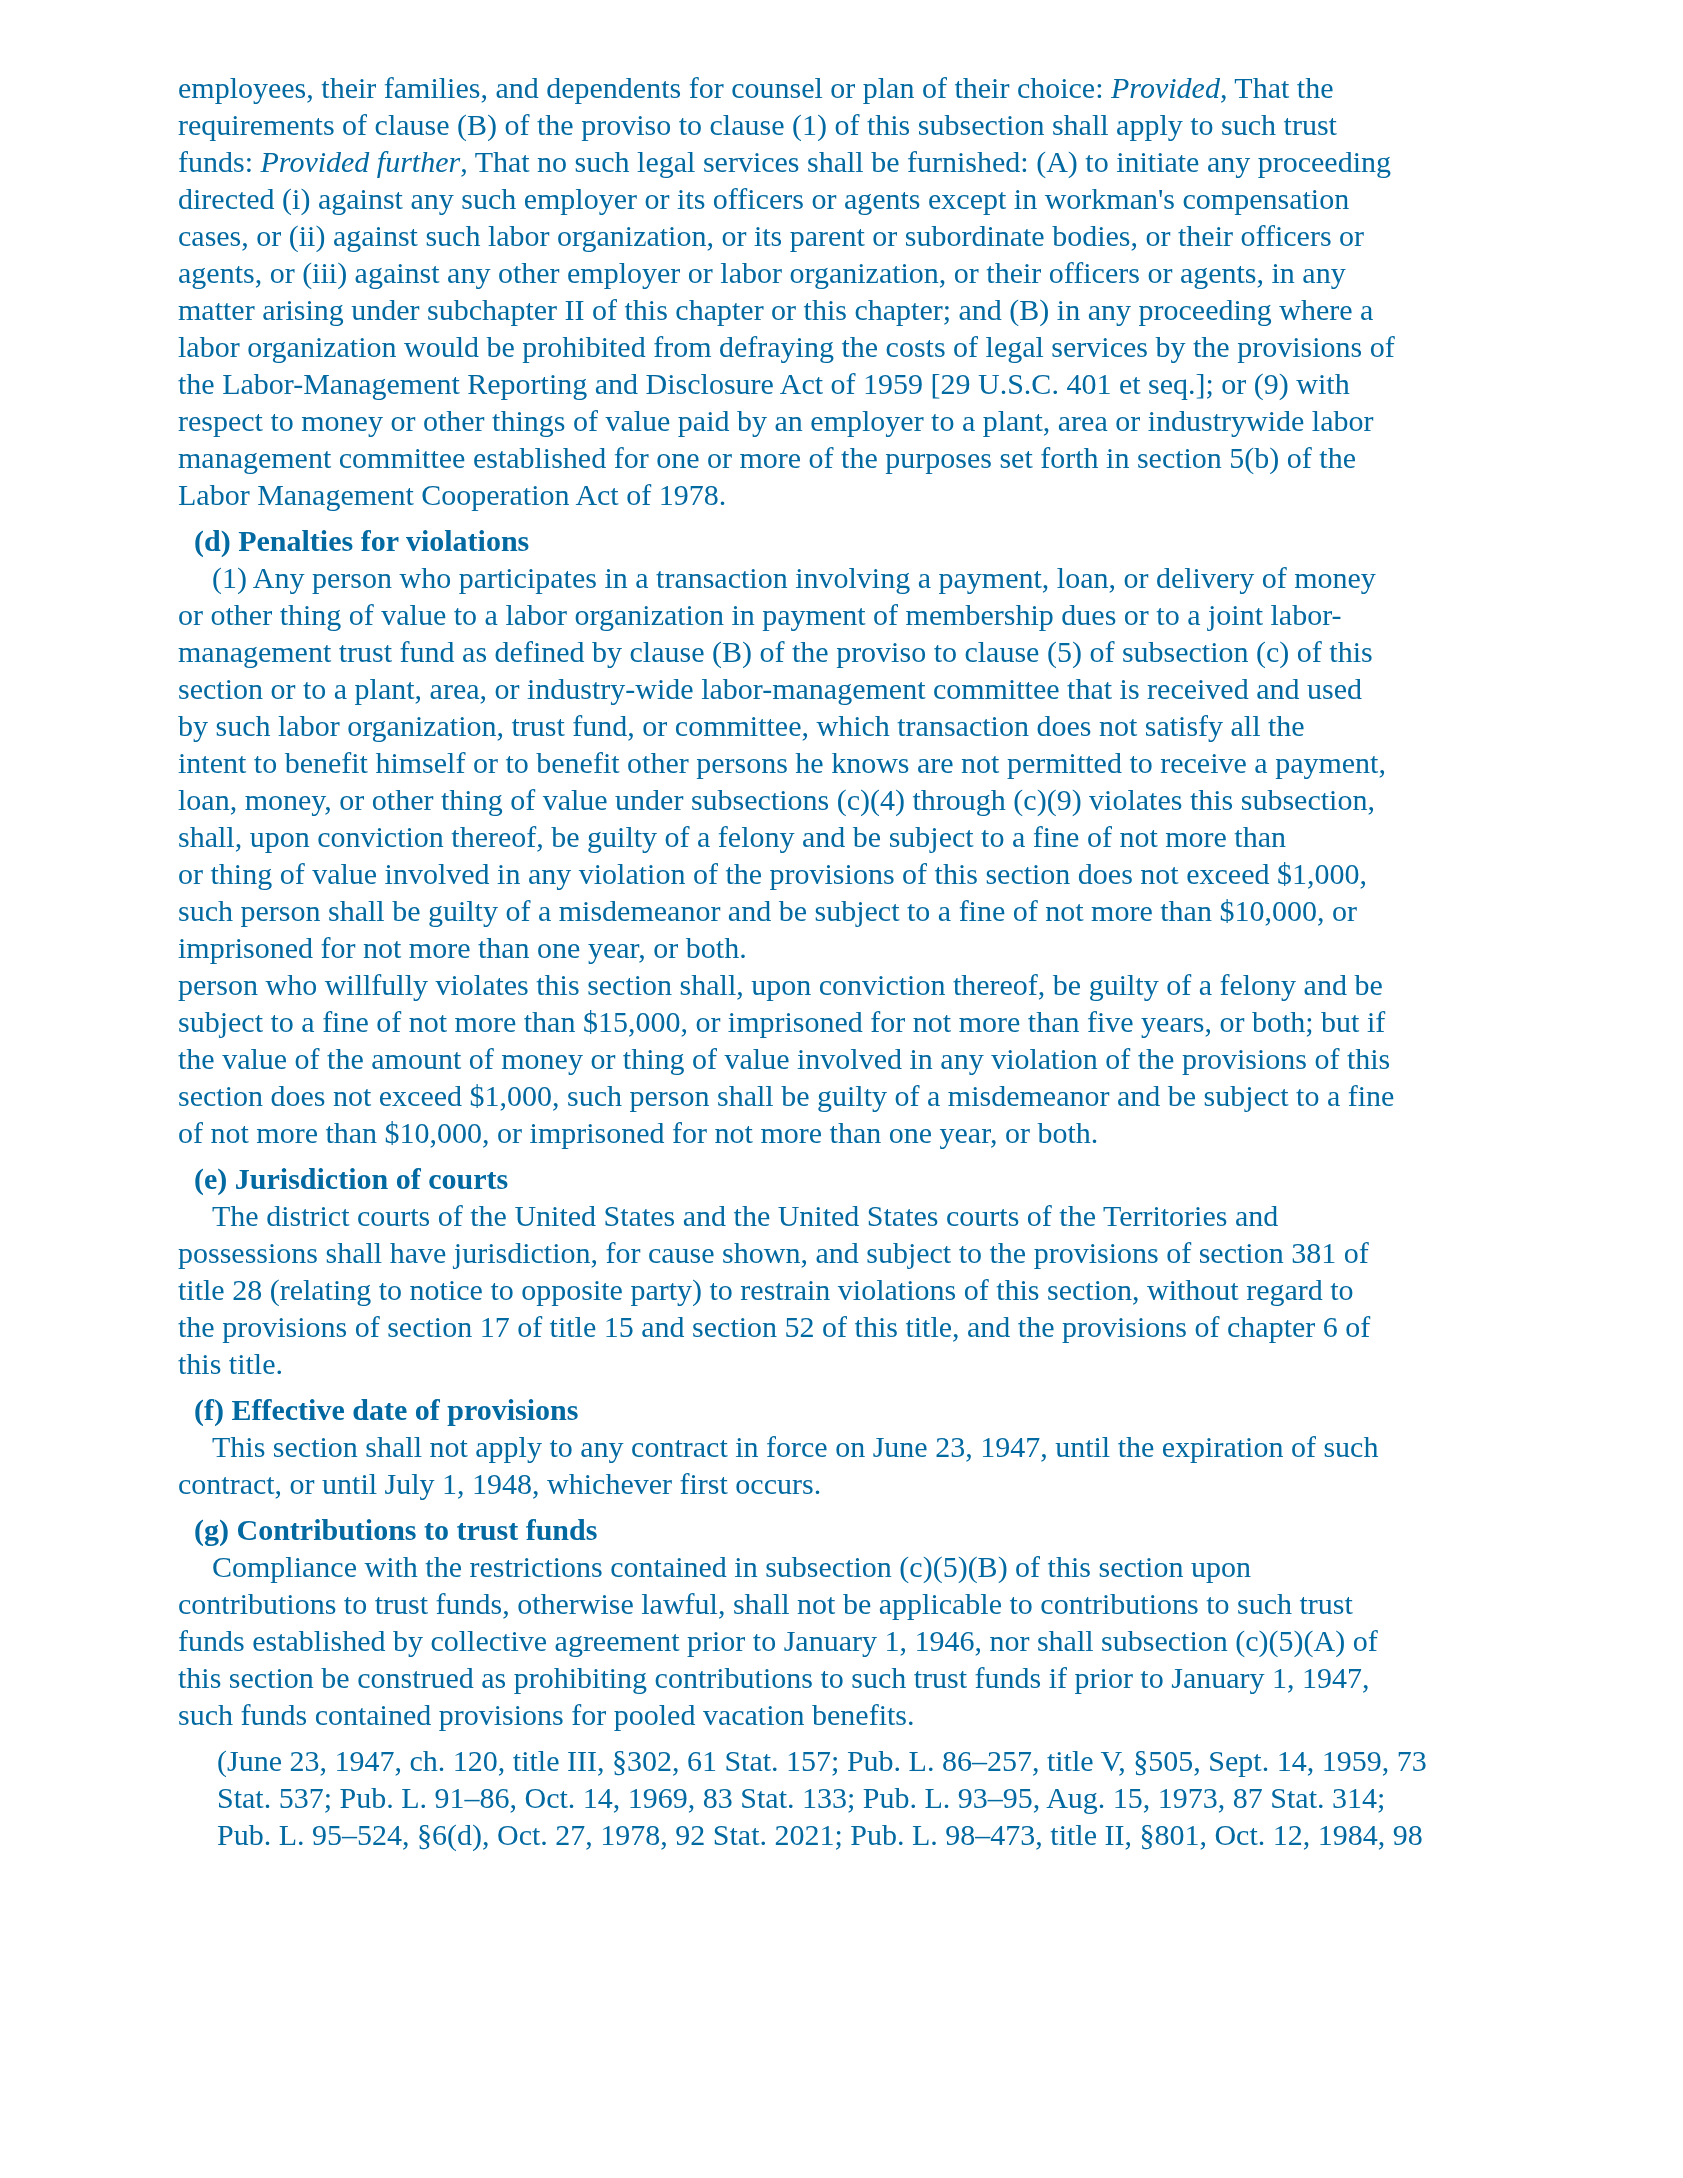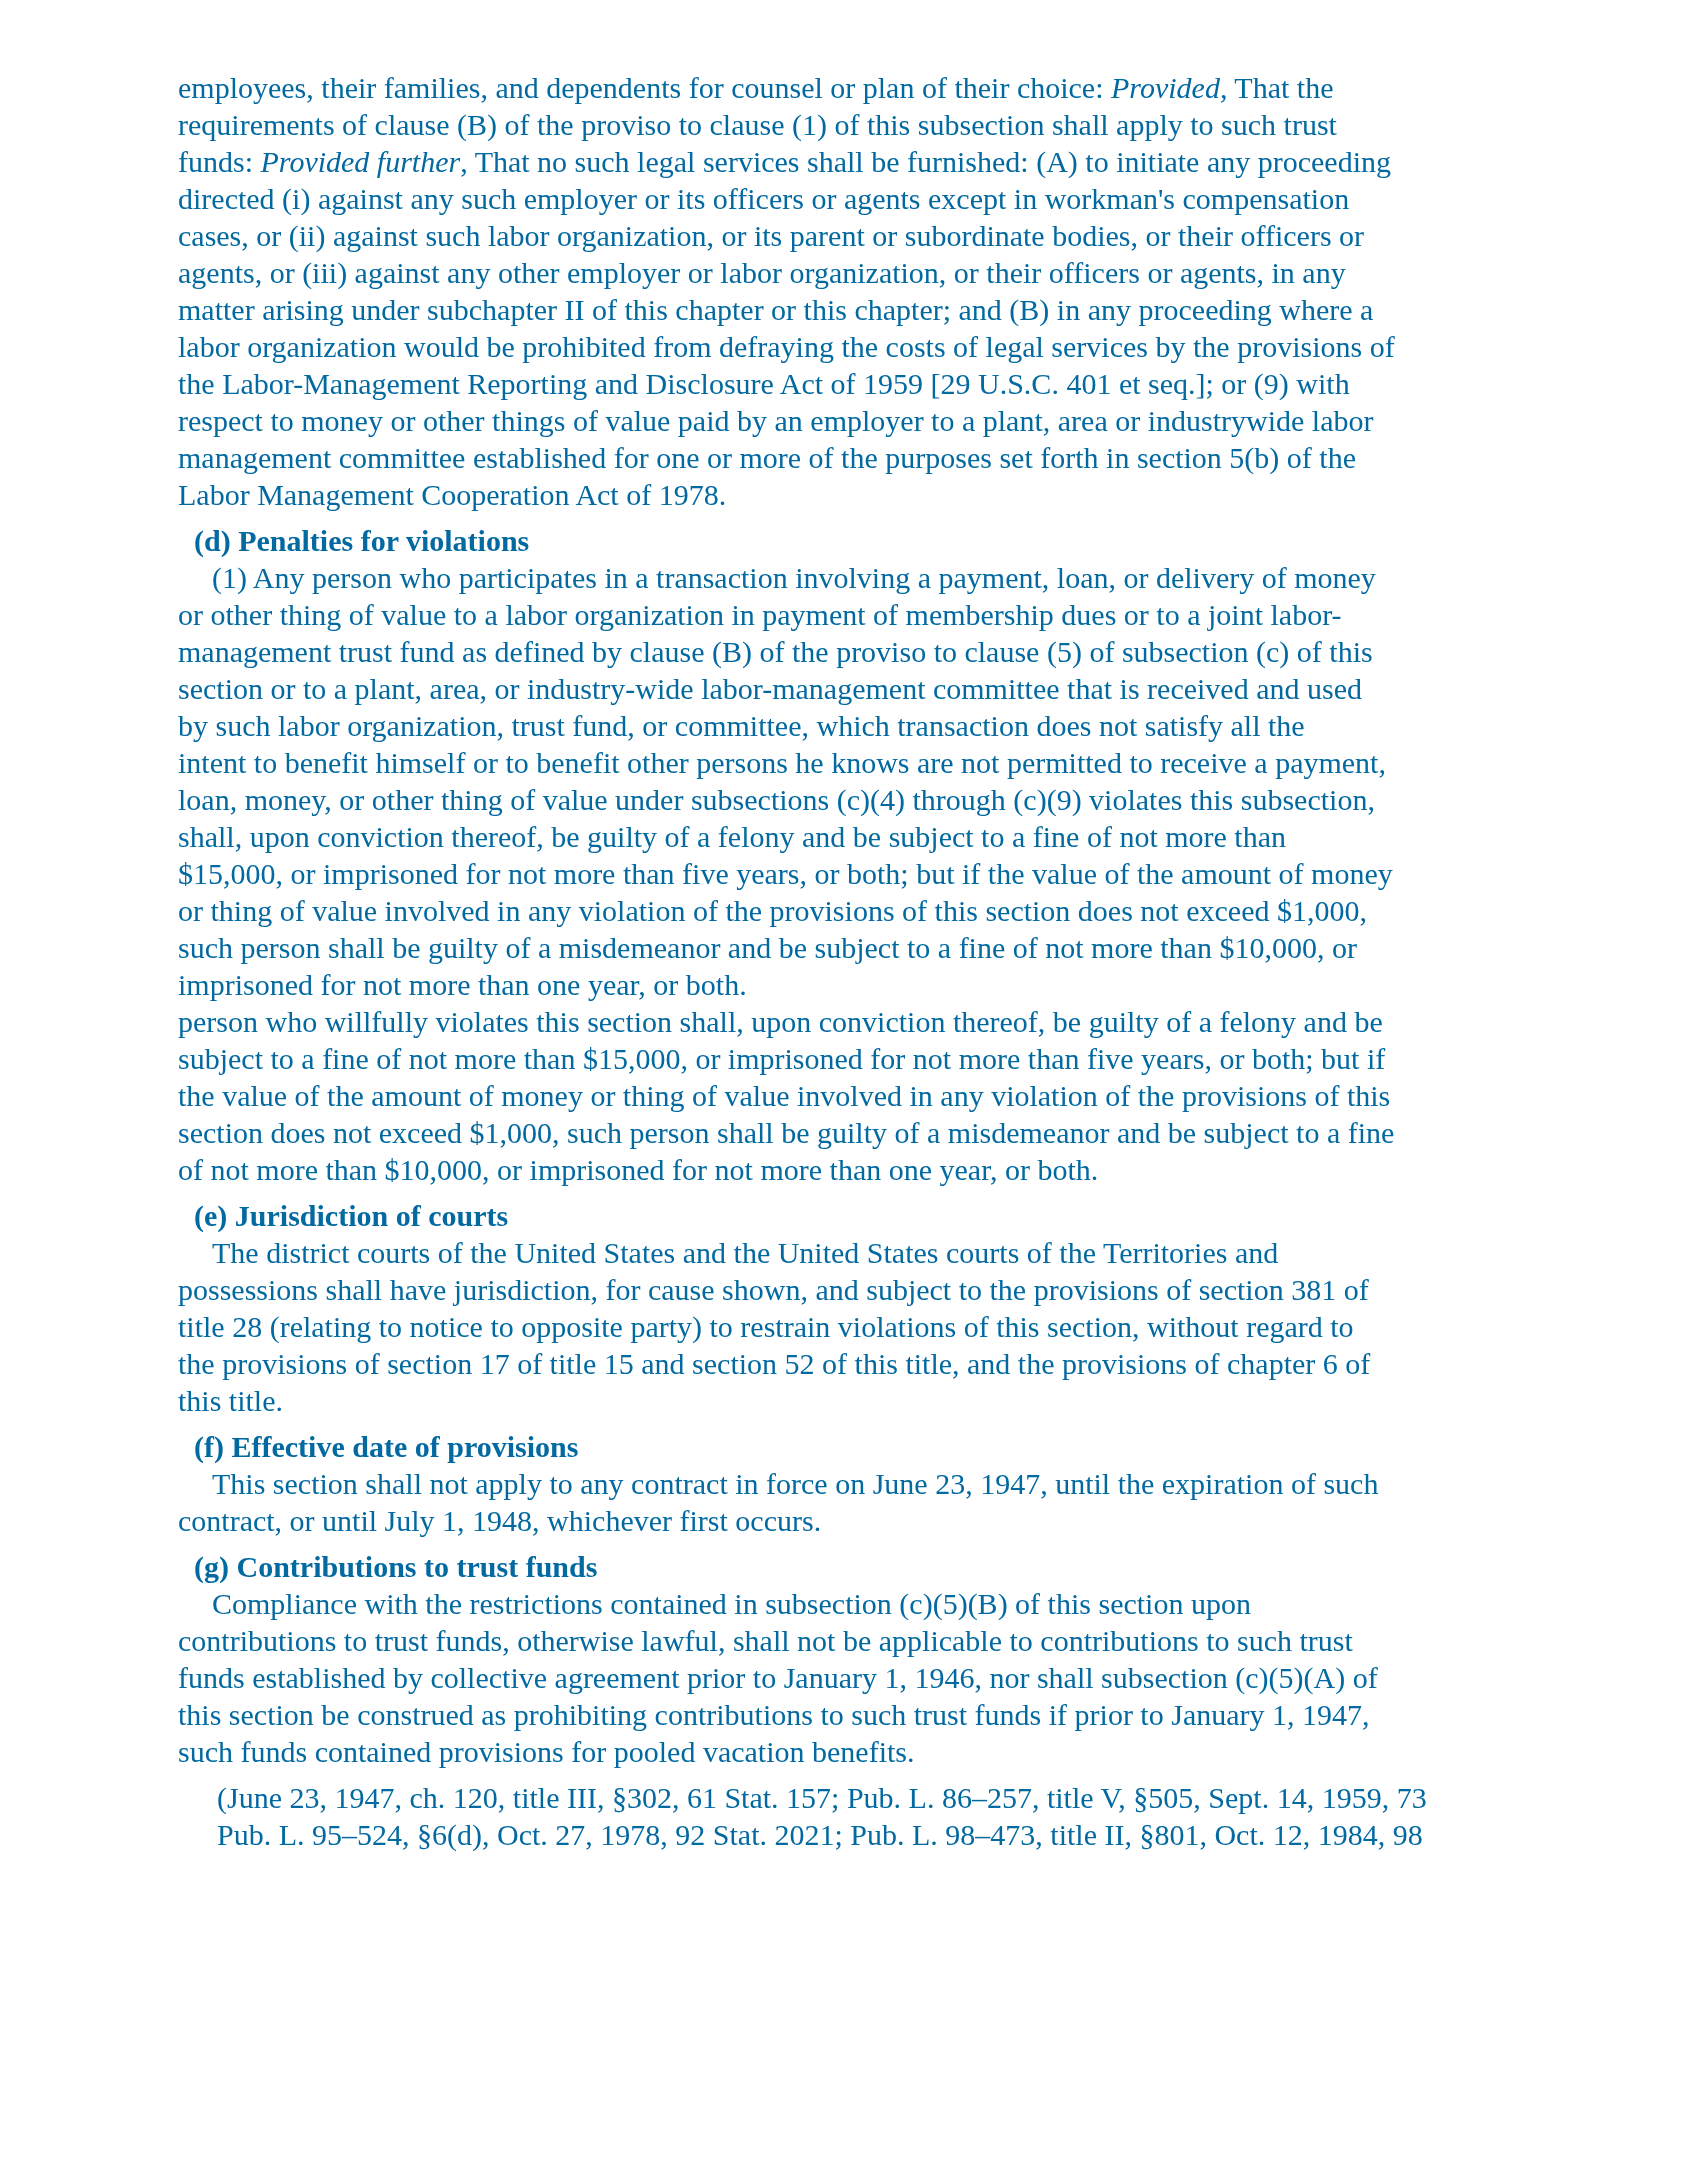--- a/index.html
+++ b/index.html
@@ -39,21 +39,20 @@
         <span class="heading">(d) Penalties for violations</span>
         <div class="para">
           <span class="line indent">(1) Any person who participates in a transaction involving a payment, loan, or delivery of money</span>
           <span class="line">or other thing of value to a labor organization in payment of membership dues or to a joint labor-</span>
           <span class="line">management trust fund as defined by clause (B) of the proviso to clause (5) of subsection (c) of this</span>
           <span class="line">section or to a plant, area, or industry-wide labor-management committee that is received and used</span>
           <span class="line">by such labor organization, trust fund, or committee, which transaction does not satisfy all the</span>
           <span class="line">intent to benefit himself or to benefit other persons he knows are not permitted to receive a payment,</span>
           <span class="line">loan, money, or other thing of value under subsections (c)(4) through (c)(9) violates this subsection,</span>
           <span class="line">shall, upon conviction thereof, be guilty of a felony and be subject to a fine of not more than</span>
-          <span class="line">$15,000, or imprisoned for not more than five years, or both; but if the value of the amount of money</span>
           <span class="line">or thing of value involved in any violation of the provisions of this section does not exceed $1,000,</span>
           <span class="line">such person shall be guilty of a misdemeanor and be subject to a fine of not more than $10,000, or</span>
           <span class="line">imprisoned for not more than one year, or both.</span>
         </div>
         <div class="para">
           <span class="line">person who willfully violates this section shall, upon conviction thereof, be guilty of a felony and be</span>
           <span class="line">subject to a fine of not more than $15,000, or imprisoned for not more than five years, or both; but if</span>
           <span class="line">the value of the amount of money or thing of value involved in any violation of the provisions of this</span>
           <span class="line">section does not exceed $1,000, such person shall be guilty of a misdemeanor and be subject to a fine</span>
           <span class="line">of not more than $10,000, or imprisoned for not more than one year, or both.</span>
@@ -82,16 +81,17 @@
           <span class="line indent">Compliance with the restrictions contained in subsection (c)(5)(B) of this section upon</span>
           <span class="line">contributions to trust funds, otherwise lawful, shall not be applicable to contributions to such trust</span>
           <span class="line">funds established by collective agreement prior to January 1, 1946, nor shall subsection (c)(5)(A) of</span>
           <span class="line">this section be construed as prohibiting contributions to such trust funds if prior to January 1, 1947,</span>
           <span class="line">such funds contained provisions for pooled vacation benefits.</span>
         </div>
       </div>
     </div>
   <div id="credit" class="gap">
       <span class="line">(June 23, 1947, ch. 120, title III, §302, 61 Stat. 157; Pub. L. 86–257, title V, §505, Sept. 14, 1959, 73</span>
+      <span class="line">Stat. 537; Pub. L. 91–86, Oct. 14, 1969, 83 Stat. 133; Pub. L. 93–95, Aug. 15, 1973, 87 Stat. 314;</span>
       <span class="line">Pub. L. 95–524, §6(d), Oct. 27, 1978, 92 Stat. 2021; Pub. L. 98–473, title II, §801, Oct. 12, 1984, 98</span>
     </div>
 </div>
 
 
 </body></html>

